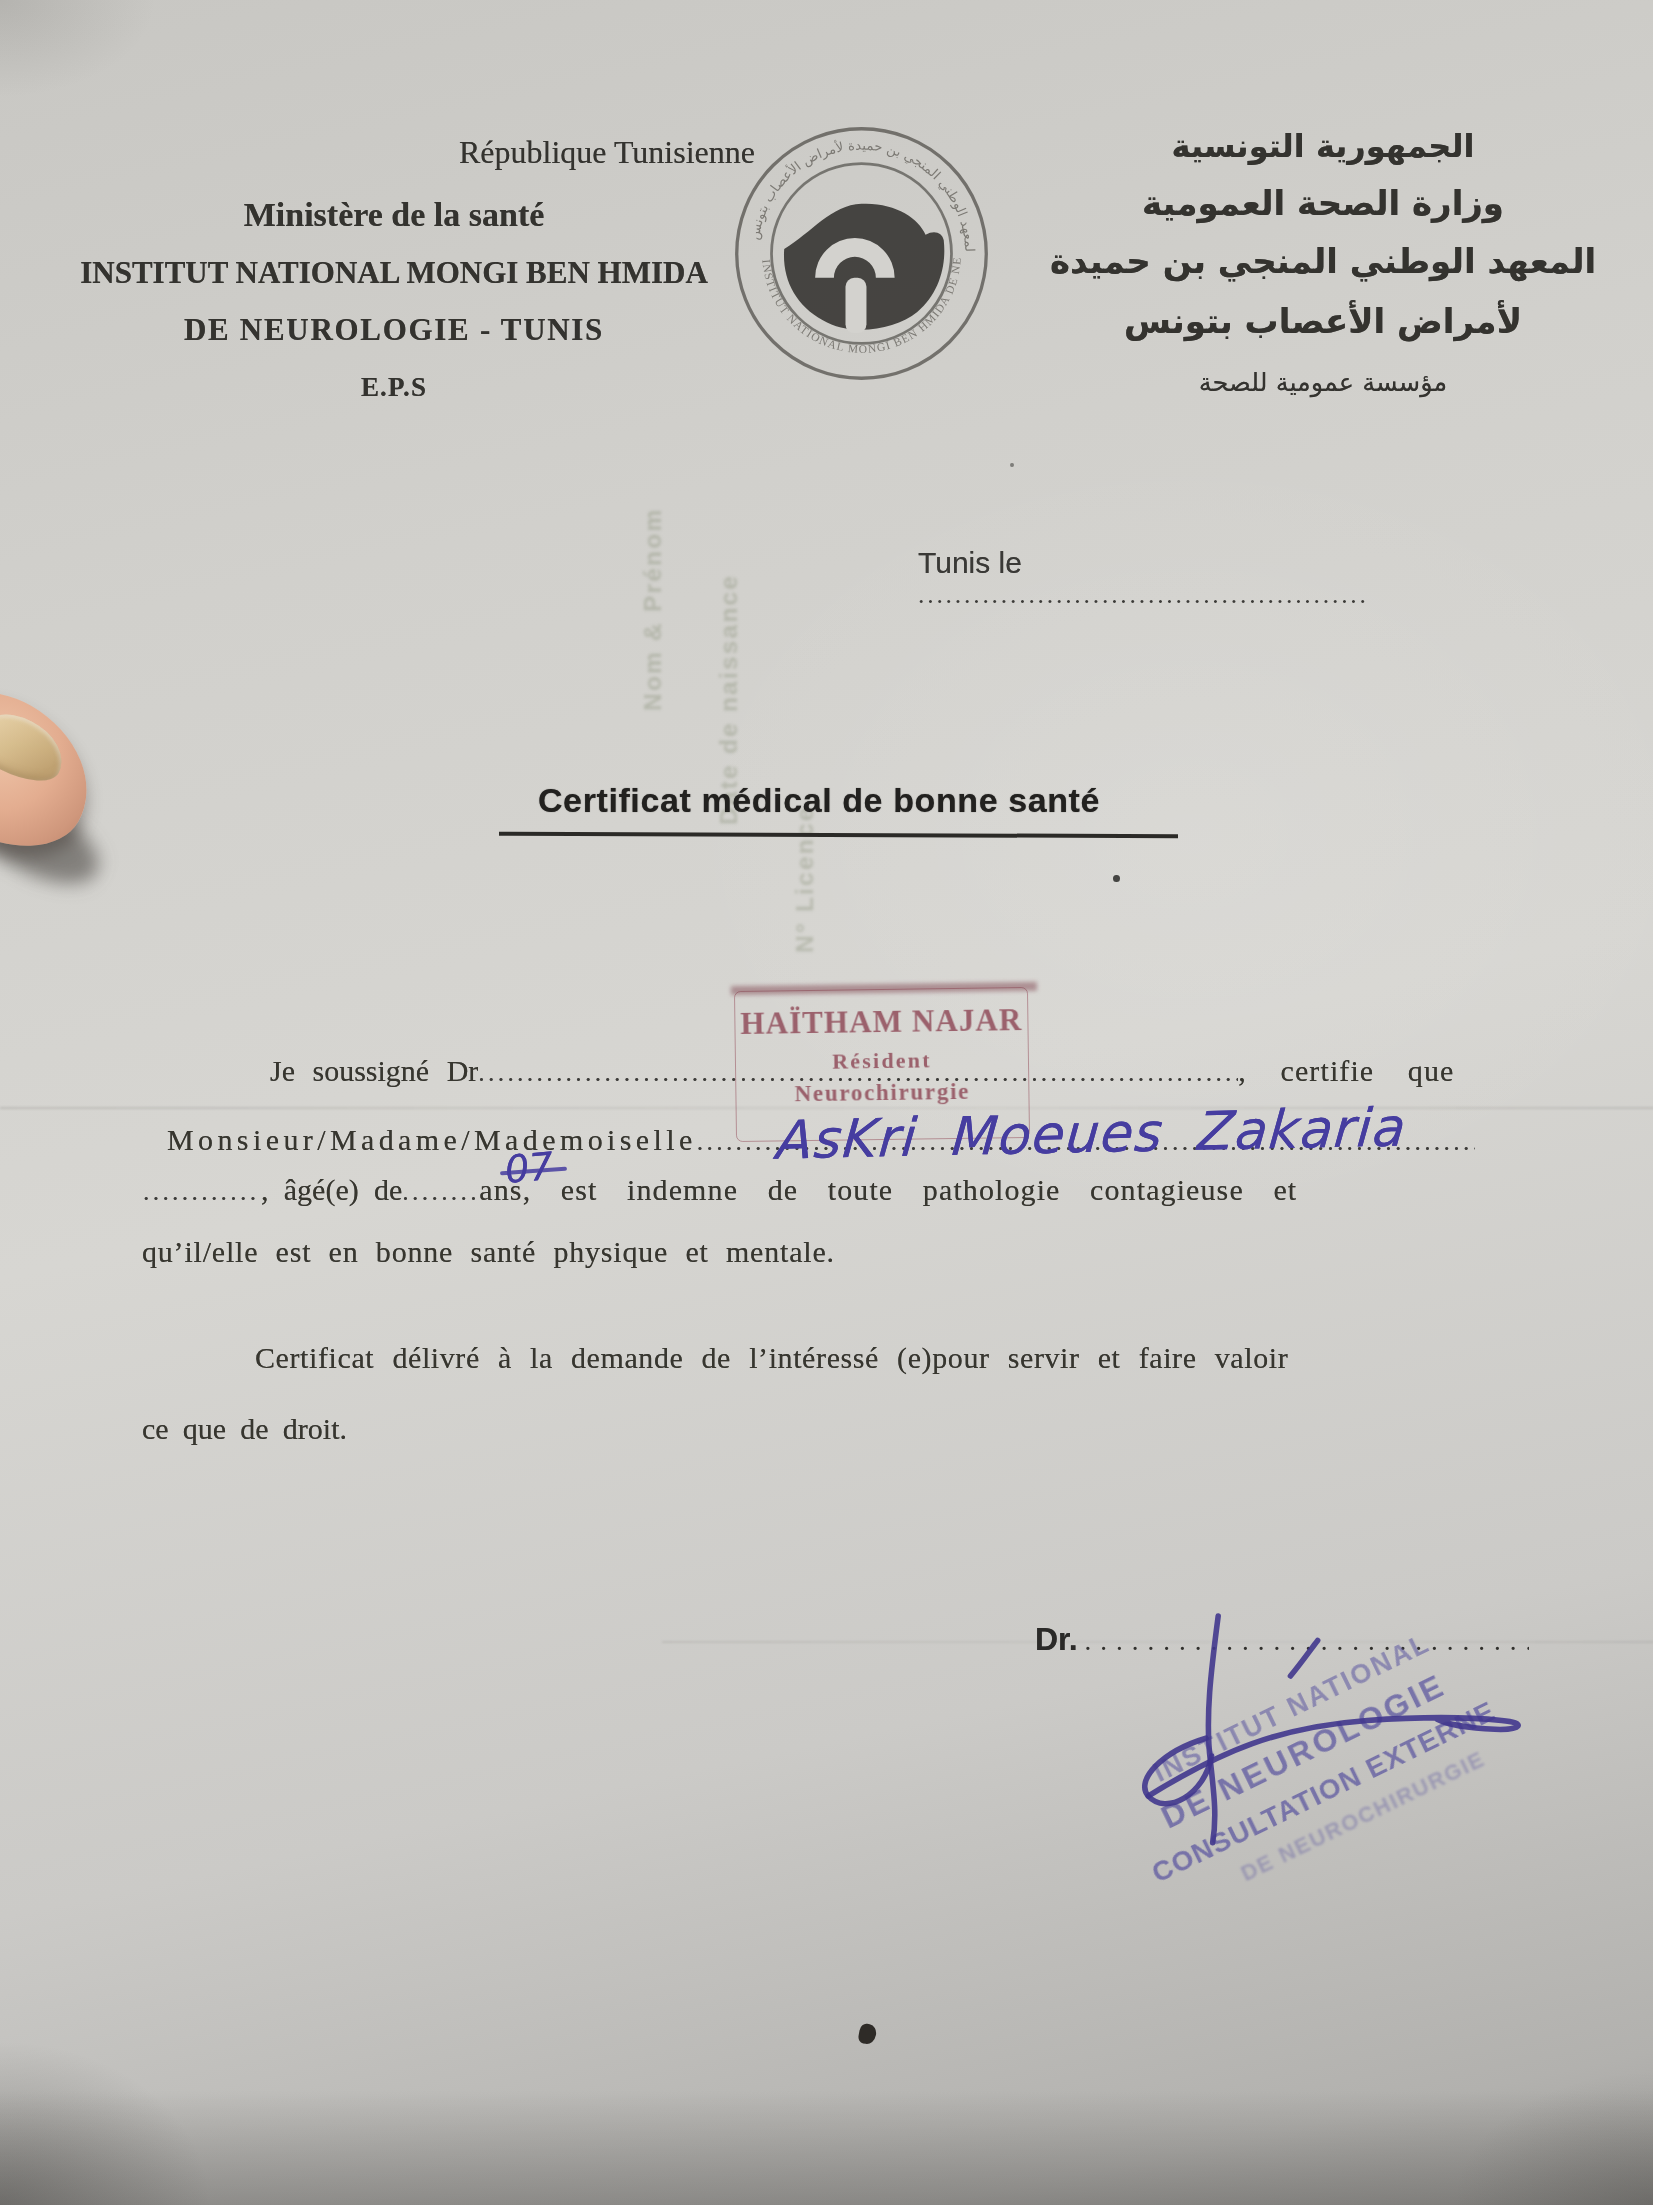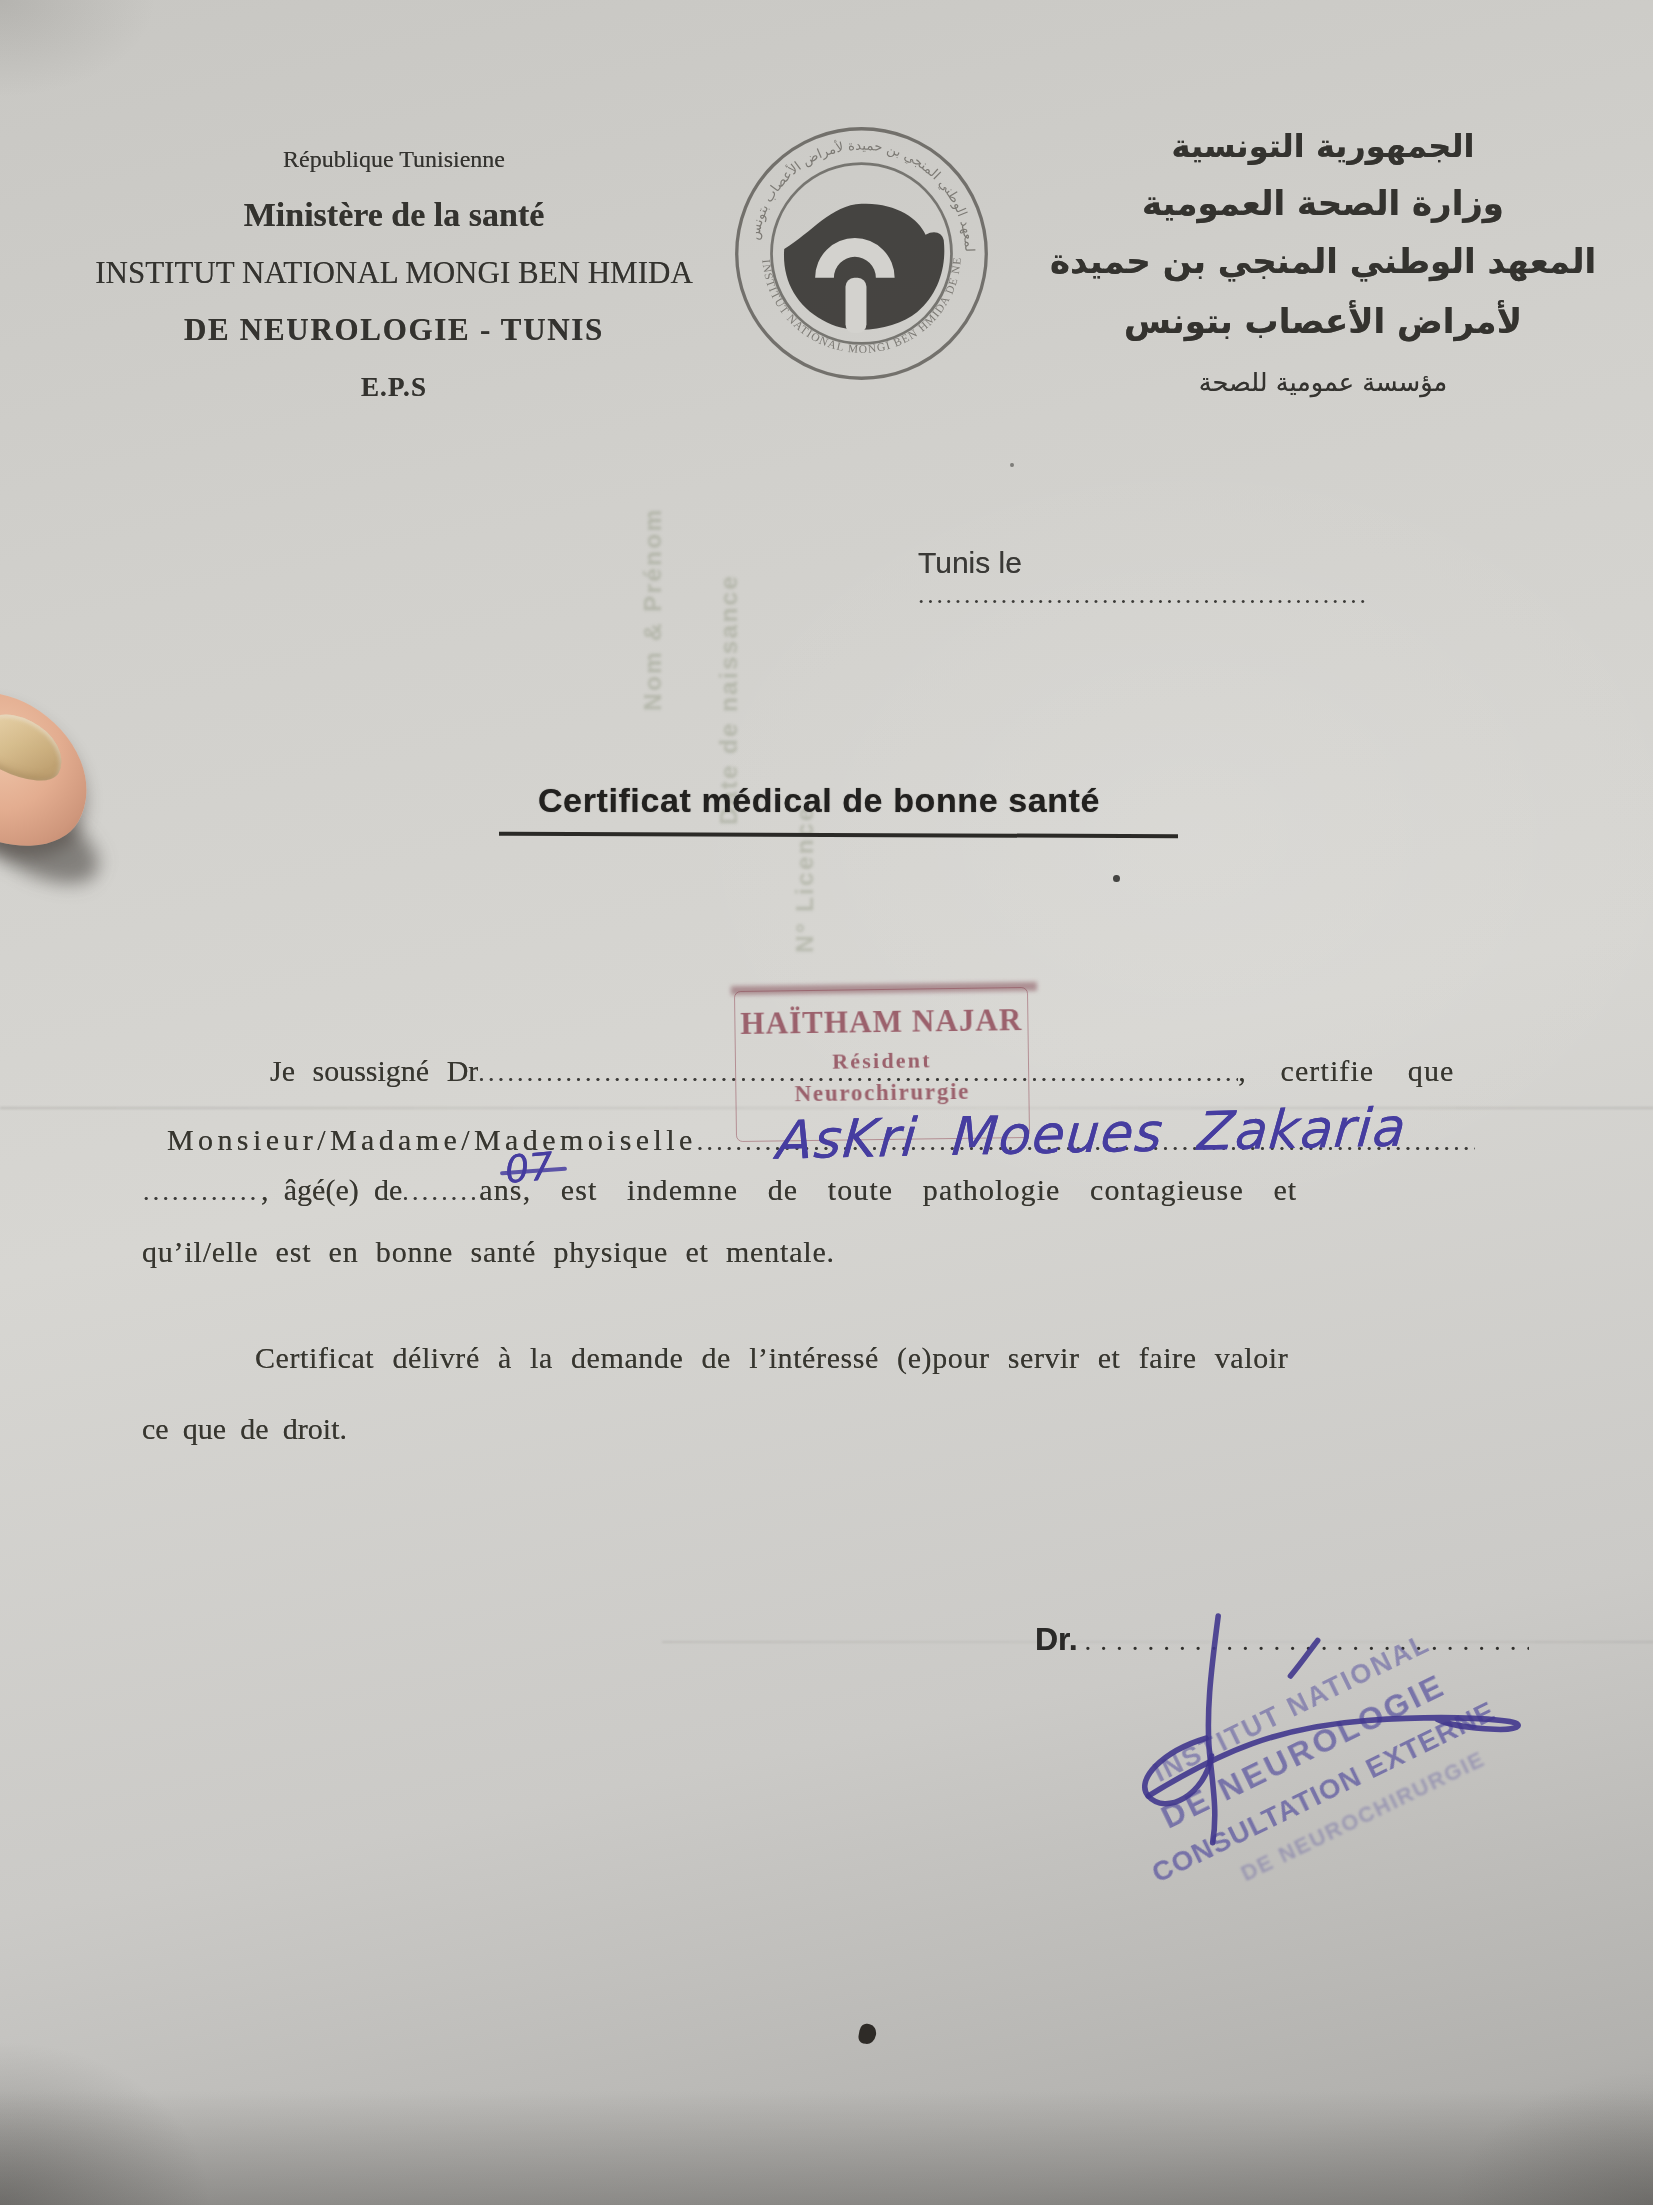--- a/index.html
+++ b/index.html
@@ -40,23 +40,23 @@
 
 <div class="page">
 
   <div class="abs ghost" style="left:639px;top:489px;height:222px;font-size:24.5px;">Nom &amp; Prénom</div>
   <div class="abs ghost" style="left:715px;top:503px;height:322px;font-size:24.5px;">Date de naissance</div>
   <div class="abs ghost" style="left:791px;top:531px;height:422px;font-size:24.5px;">N° Licence</div>
 
   <div class="crease" style="top:1107px;"></div>
   <div class="crease" style="top:1641px;left:40%;width:60%;opacity:.7;"></div>
 
-  <div class="abs hl serif soft" style="top:146px;font-size:24px;">République Tunisienne</div>
+  <div class="abs hl serif soft" style="top:134px;font-size:32px;text-align:right;">République Tunisienne</div>
   <div class="abs hl serif soft" style="top:196px;font-size:34px;font-weight:bold;">Ministère de la santé</div>
-  <div class="abs hl serif soft" style="top:255px;font-size:31px;font-weight:normal;">INSTITUT NATIONAL MONGI BEN HMIDA</div>
+  <div class="abs hl serif soft" style="top:255px;font-size:31px;font-weight:bold;">INSTITUT NATIONAL MONGI BEN HMIDA</div>
   <div class="abs hl serif soft" style="top:312px;font-size:31px;font-weight:bold;letter-spacing:1.7px;">DE NEUROLOGIE - TUNIS</div>
   <div class="abs hl serif soft" style="top:372px;font-size:27px;font-weight:bold;letter-spacing:1.1px;text-align:center;">E.P.S</div>
 
   <div class="abs" style="left:729px;top:121px;width:265px;height:265px;opacity:.88;">
     <svg width="265" height="265" viewBox="0 0 480 480">
       <defs>
         <path id="ringTop" d="M 52 240 A 188 188 0 1 1 428 240"></path>
         <path id="ringBot" d="M 60 240 A 180 180 0 0 0 420 240"></path>
       </defs>
       <circle cx="240" cy="240" r="226" fill="none" stroke="#53514c" stroke-width="6" opacity="0.85"></circle>

